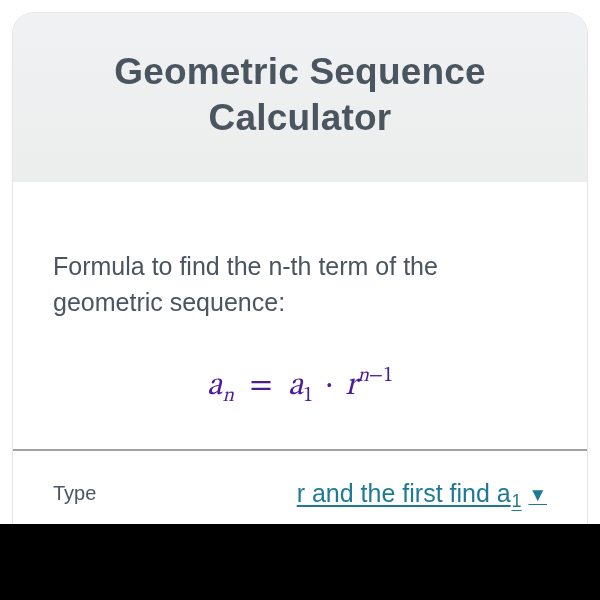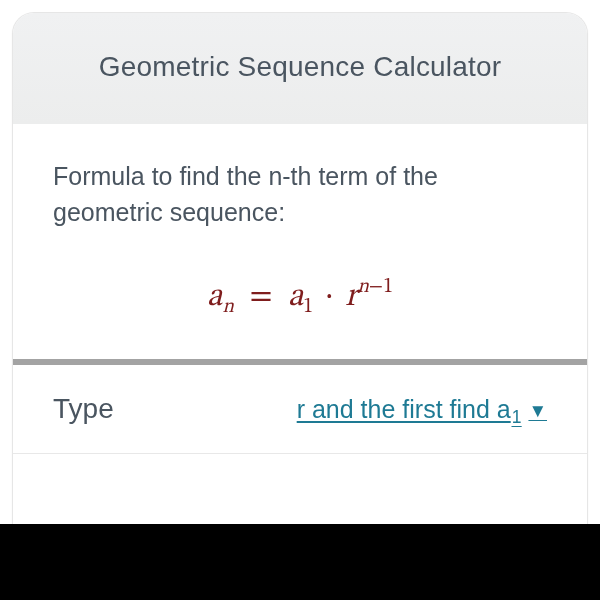--- a/index.html
+++ b/index.html
@@ -22,42 +22,43 @@
     box-shadow: 0 1px 2px rgba(0,0,0,0.05);
     border: 1px solid #e6e6e6;
     border-bottom: none;
   }
   .header {
     background: linear-gradient(180deg, #f0f1f2 0%, #eceded 100%);
     padding: 36px 30px 40px;
     text-align: center;
   }
   .title {
-    font-size: 28px;
-    font-weight: 400;
+    font-size: 37px;
+    font-weight: 700;
     color: #4a5560;
     line-height: 1.25;
     letter-spacing: 0.2px;
   }
   .formula-section {
     padding: 34px 40px 40px;
-    border-bottom: 6px solid #a3a3a3;
+    border-bottom: 2px solid #a3a3a3;
+    margin-top: 32px;
   }
   .formula-label {
     font-size: 25px;
     color: #4a5560;
     line-height: 1.45;
     font-weight: 400;
   }
   .formula {
     text-align: center;
     margin-top: 44px;
     font-family: "Cambria Math", "STIX Two Math", "Latin Modern Math", Georgia, serif;
     font-size: 32px;
-    color: #7f1d1d;
+    color: #4c1d95;
     font-style: italic;
   }
   .formula sub {
     font-size: 0.62em;
     vertical-align: -0.32em;
     font-style: italic;
   }
   .formula sup {
     font-size: 0.62em;
     vertical-align: 0.68em;
@@ -68,21 +69,21 @@
   }
   .formula .dot { padding: 0 4px; }
   .formula .eq { padding: 0 8px; }
   .type-row {
     display: flex;
     align-items: center;
     padding: 28px 40px 28px;
     border-bottom: 1px solid #e8e8e8;
   }
   .type-label {
-    font-size: 28px;
+    font-size: 20px;
     color: #4a5560;
     font-weight: 400;
     flex: 0 0 auto;
     min-width: 130px;
   }
   .type-select {
     flex: 1;
     text-align: right;
     font-size: 25px;
     color: #1e7a94;

